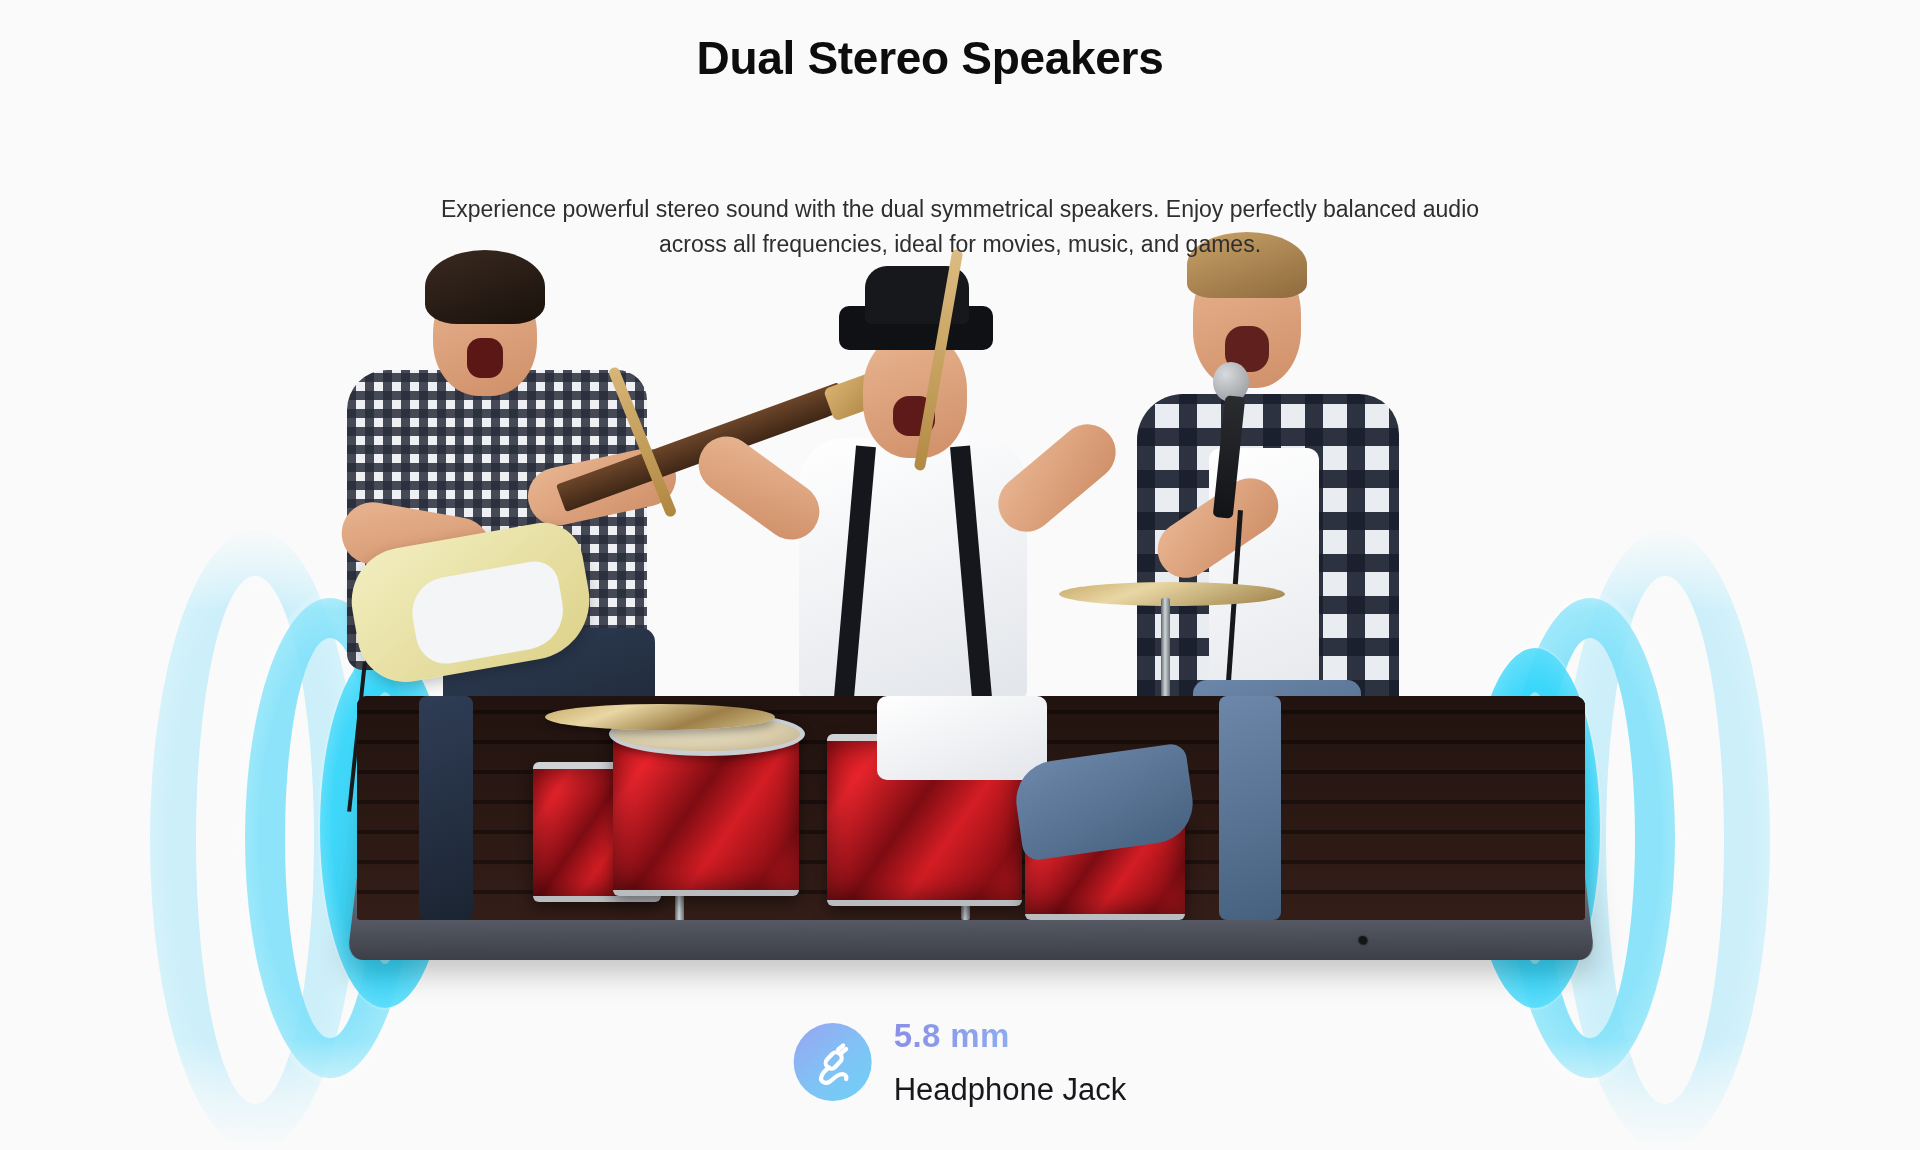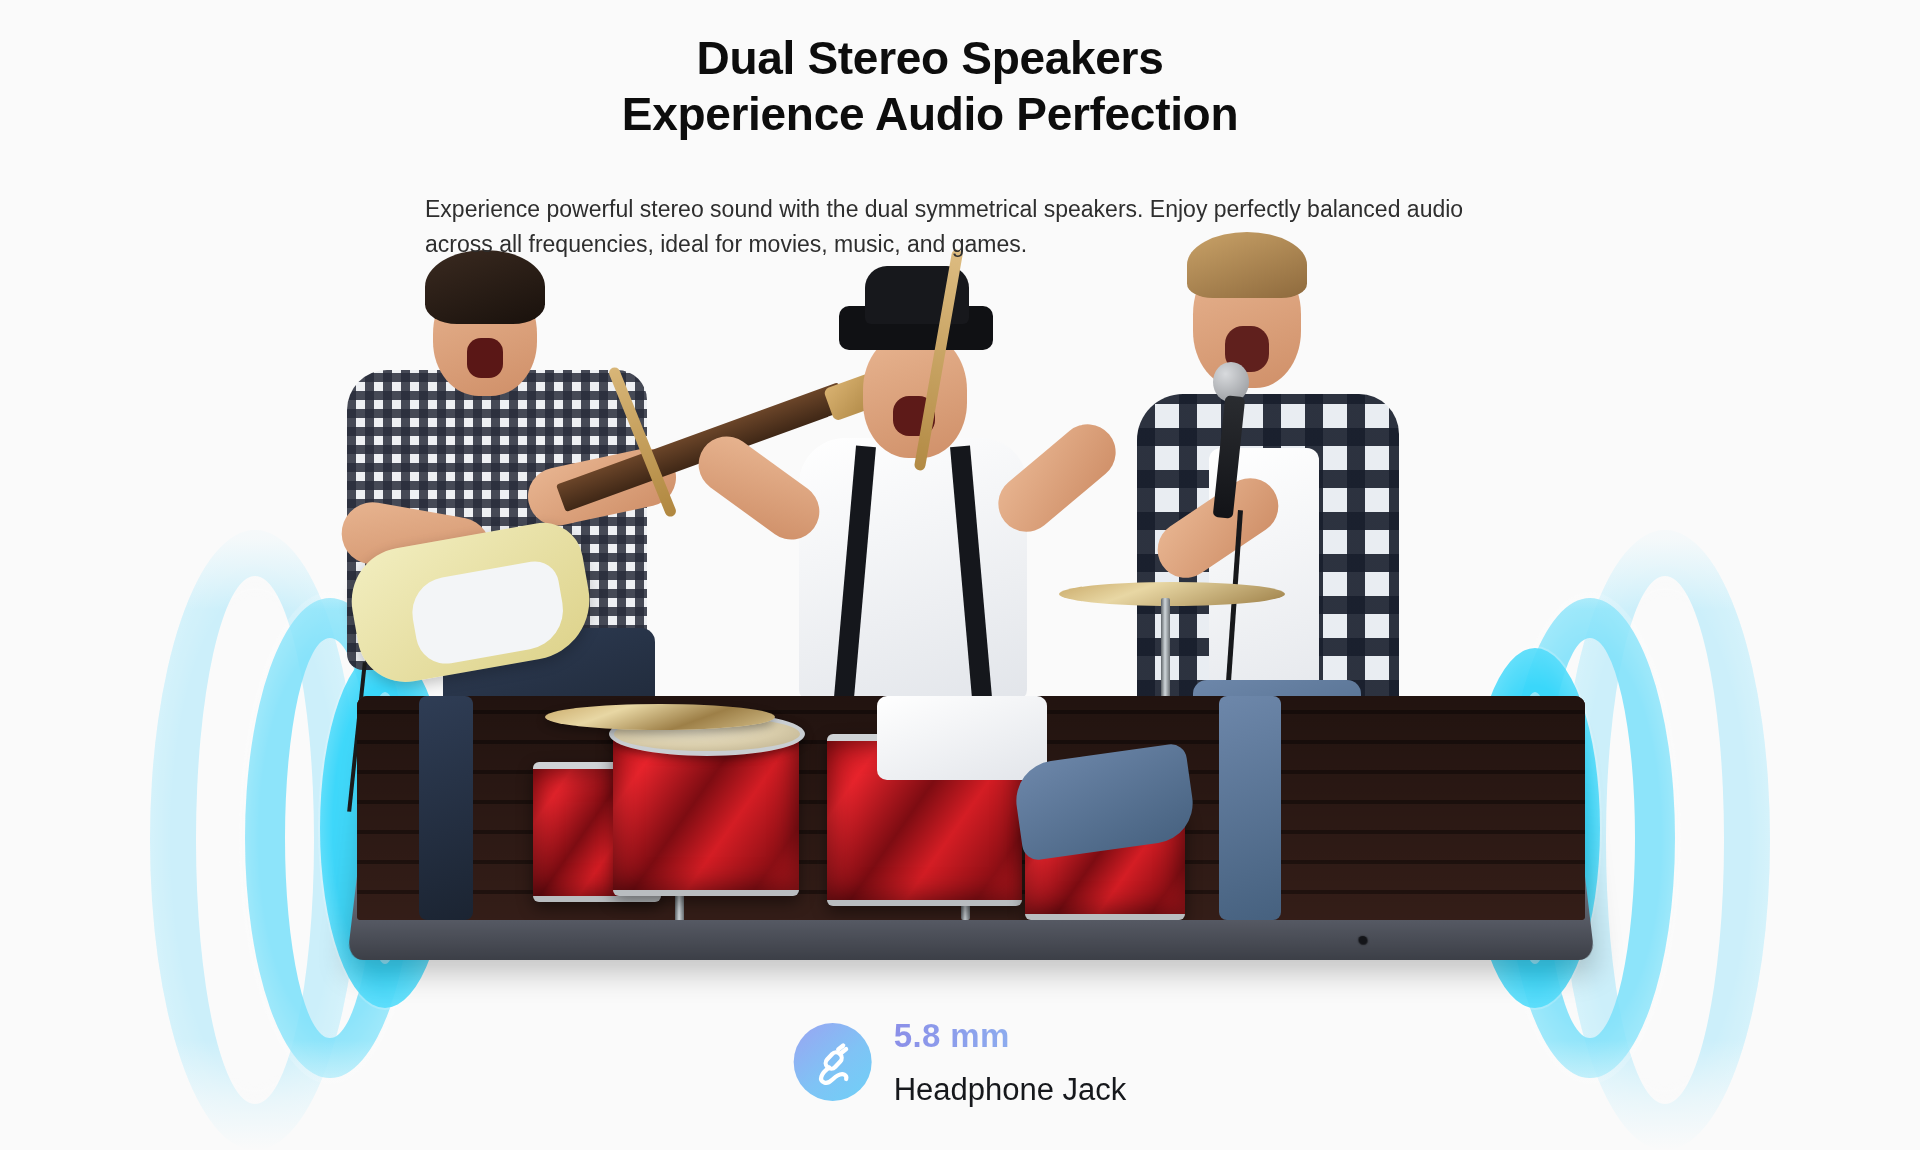--- a/index.html
+++ b/index.html
@@ -15,21 +15,21 @@
   .headings {
     position:absolute; top:30px; left:0; width:1860px;
     text-align:center; z-index:40;
   }
   .headline {
     font-size:46px; font-weight:bold; color:#0d0d0d;
     line-height:1.22; letter-spacing:-0.3px;
   }
   .subcopy {
     position:absolute; top:192px; left:50%; transform:translateX(-50%);
-    width:1070px; text-align:left; z-index:40;
+    width:1070px; text-align:center; z-index:40;
     font-size:23px; line-height:1.5; color:#2e2e2e;
   }
 
   
   .waves { position:absolute; top:0; left:0; width:1920px; height:1150px; z-index:5; }
   .ring {
     position:absolute;
     border-radius:50%;
     border-style:solid;
   }
@@ -264,21 +264,20 @@
   <div style="position:absolute; left:872px; top:186px; width:20px; height:122px; background:linear-gradient(to bottom,#2a2c30,#121317); border-radius:5px; transform:rotate(6deg);"></div>
   <div style="position:absolute; left:884px; top:300px; width:5px; height:200px; background:#17181b; transform:rotate(4deg);"></div>
   <div class="person jeans-lt" style="left:846px; top:470px; width:168px; height:120px; border-radius:14px;"></div>
   
   <div style="position:absolute; left:712px; top:372px; width:226px; height:24px; border-radius:50%; background:linear-gradient(160deg,#c9a968,#e8d7a4 35%,#9d7f47);"></div>
   <div style="position:absolute; left:814px; top:388px; width:9px; height:168px; background:linear-gradient(to right,#5f6569,#cfd6da 45%,#6b7175); border-radius:2px;"></div>
 </div>
 
 <div class="headings">
   <div class="headline">Dual Stereo Speakers</div>
-  <div class="headline">Experience Audio Perfection</div>
 </div>
 <p class="subcopy">Experience powerful stereo sound with the dual symmetrical speakers. Enjoy perfectly balanced audio across all frequencies, ideal for movies, music, and games.</p>
 
 <div class="badge">
   <div class="badge-icon">
     <svg width="50" height="50" viewBox="0 0 50 50" aria-hidden="true">
       <g fill="none" stroke="#ffffff" stroke-width="4.2" stroke-linecap="round" stroke-linejoin="round">
         <path d="M30.5 12.5 L35.5 8.5"></path>
         <path d="M33.5 16 L38.5 12"></path>
         <rect x="20.5" y="14.5" width="11" height="18" rx="5.2" transform="rotate(43 26 23.5)"></rect>

